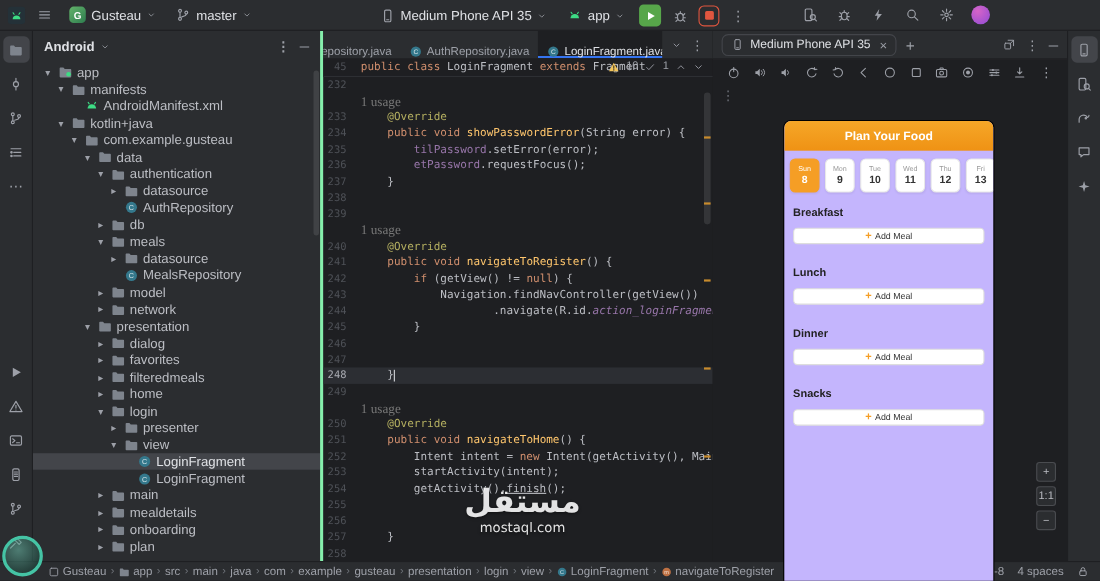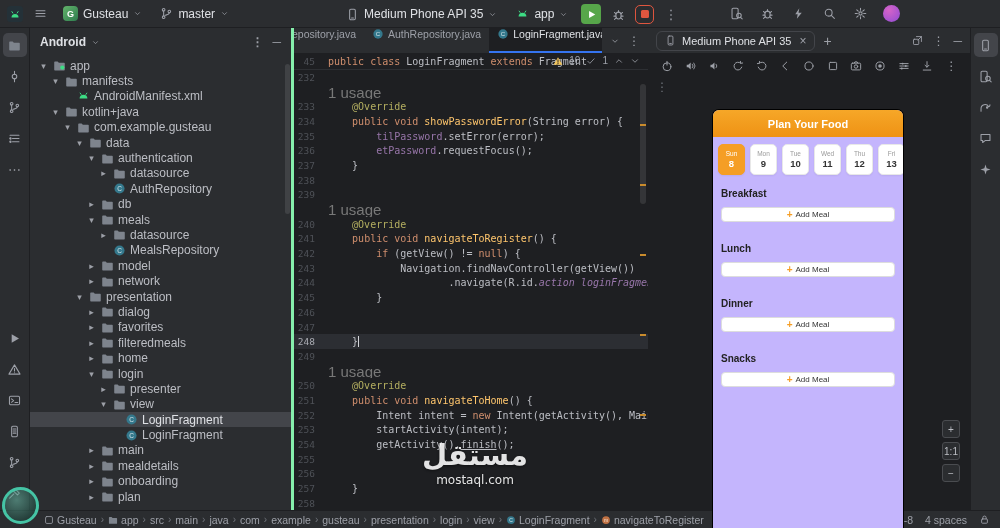--- a/index.html
+++ b/index.html
@@ -59,21 +59,21 @@
 .tchev{width:11px;flex:none;text-align:center;color:#9da0a8;font-size:9px}
 .trow .icn svg{width:13px;height:13px}
 .proj-scroll{position:absolute;right:1px;top:36px;width:5px;height:150px;border-radius:3px;
   background:rgba(255,255,255,.10)}
 
 
 .editor{flex:1;background:#1e1f22;display:flex;flex-direction:column;position:relative;min-width:0}
 .tabbar{height:26px;background:#2b2d30;border-bottom:1px solid #1e1f22;display:flex;
   align-items:stretch;flex:none;overflow:hidden}
 .tabs{display:flex;align-items:stretch;overflow:hidden}
-.tab{display:flex;align-items:flex-start;gap:4px;padding:0 8px;font-size:10.5px;color:#9da0a8;white-space:nowrap}
+.tab{display:flex;align-items:flex-end;gap:4px;padding:0 8px;font-size:10.5px;color:#9da0a8;white-space:nowrap}
 .tab.clipped{margin-left:-4px;padding-left:2px}
 .tab.active{background:#1e1f22;color:#dfe1e5;box-shadow:inset 0 -2px 0 #3574f0}
 .tab .icn svg{width:12px;height:12px}
 .tab-close{color:#9da0a8;font-size:12px;margin-left:2px}
 .tabbar-right{margin-left:auto;display:flex;align-items:center;gap:8px;padding:0 8px;color:#9da0a8}
 .tabbar-right .icn svg{width:10px;height:10px}
 
 .sticky{height:16px;display:flex;align-items:center;background:#1e1f22;
   border-bottom:1px solid #2d2f33;font-family:"DejaVu Sans Mono",monospace;font-size:10px;
   position:relative;flex:none}
@@ -87,21 +87,21 @@
 .crow{height:14.7px;display:flex;align-items:center;overflow:hidden}
 .crow.cur{background:#2c2e33}
 .crow.cur .gnum{color:#a9abb2}
 .cbody{white-space:pre;color:#bcbec4;flex:1;overflow:hidden}
 .tk-kw{color:#cf8e6d}
 .tk-mth{color:#ffc66d}
 .tk-fld{color:#9876aa}
 .tk-ann{color:#b3ae60}
 .tk-cst{color:#9876aa;font-style:italic}
 .tk-und{text-decoration:underline}
-.inlay{color:#787878;font-size:15px;font-family:Liberation Sans, sans-serif}
+.inlay{color:#787878;font-size:12px;font-family:Liberation Serif, serif}
 .caret{display:inline-block;width:1px;height:11px;background:#d4d6db;vertical-align:text-bottom}
 .ed-scroll{position:absolute;right:0;top:26px;bottom:0;width:10px}
 .ed-thumb{position:absolute;right:2px;top:30px;width:6px;height:120px;border-radius:3px;
   background:rgba(255,255,255,.10)}
 .ed-mark{position:absolute;right:2px;width:6px;height:2px;background:#c88b2d}
 
 
 .devices{width:322px;background:#1e1f22;display:flex;flex-direction:column;position:relative;flex:none}
 .dev-header{height:26px;background:#2b2d30;border-bottom:1px solid #1e1f22;display:flex;
   align-items:center;gap:8px;padding:0 8px;flex:none}

